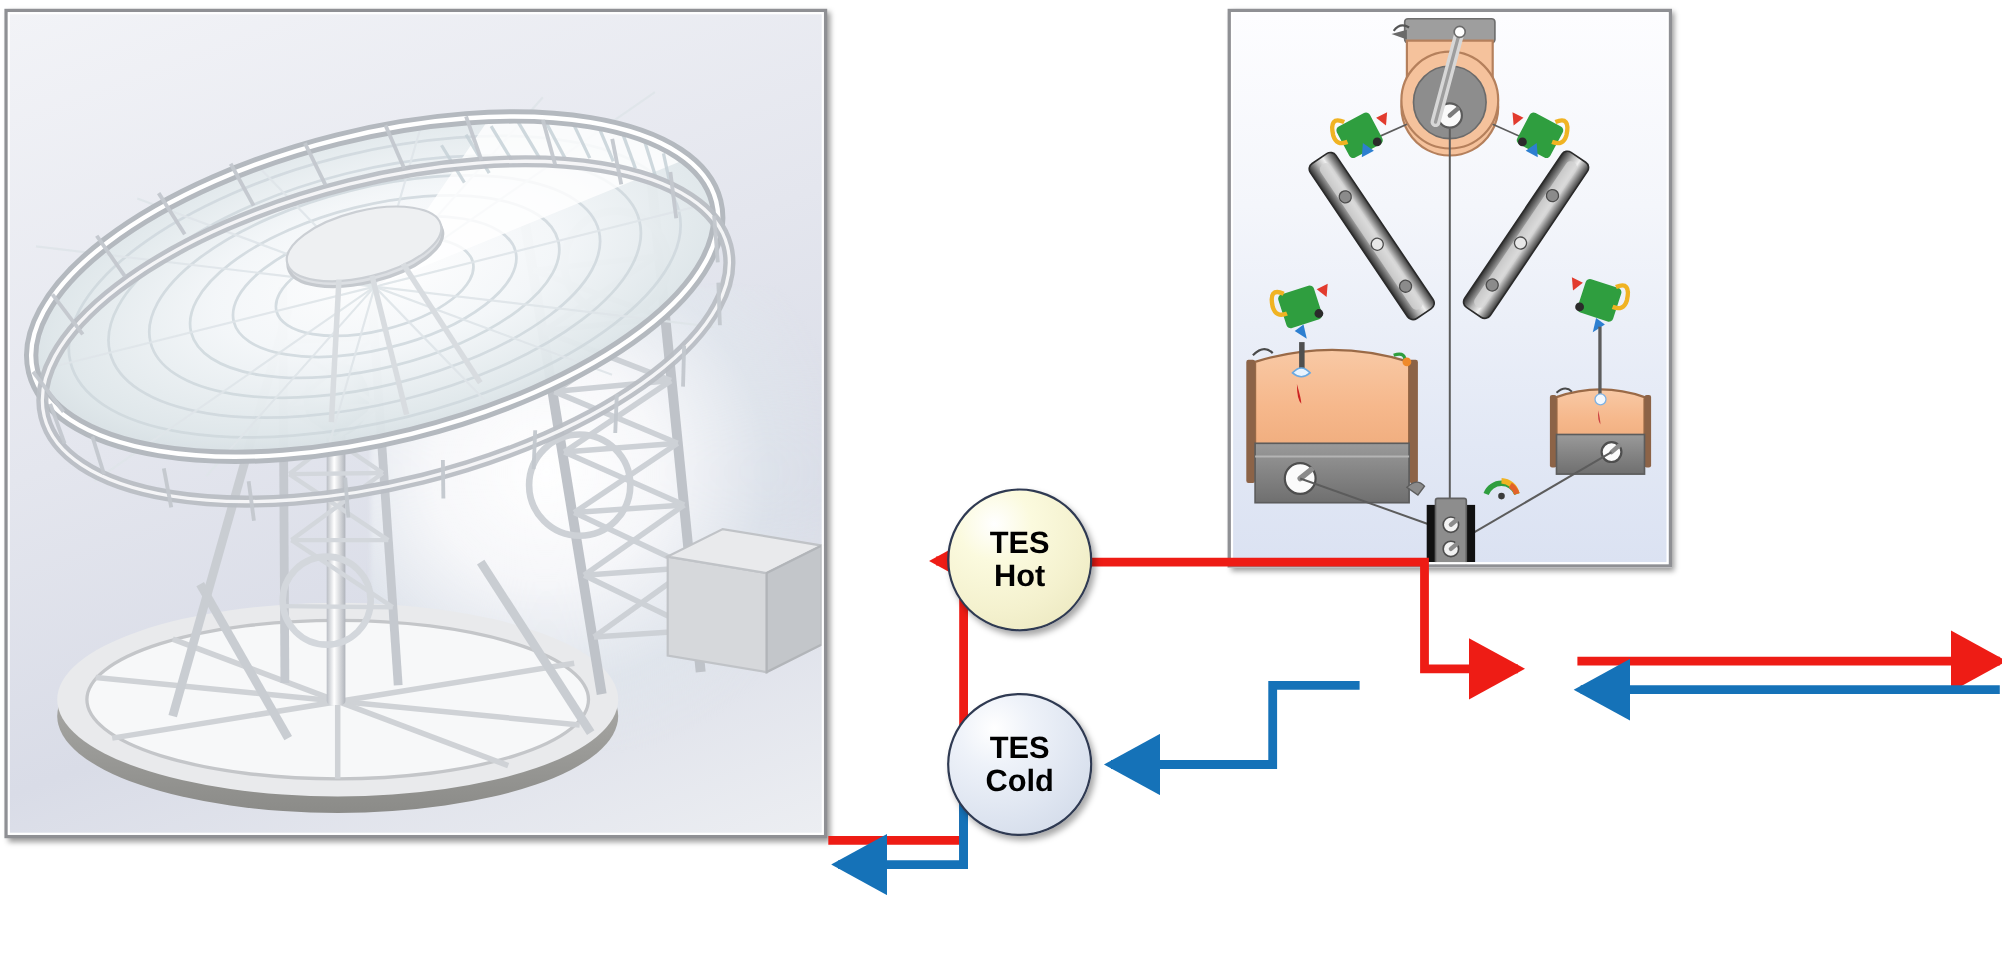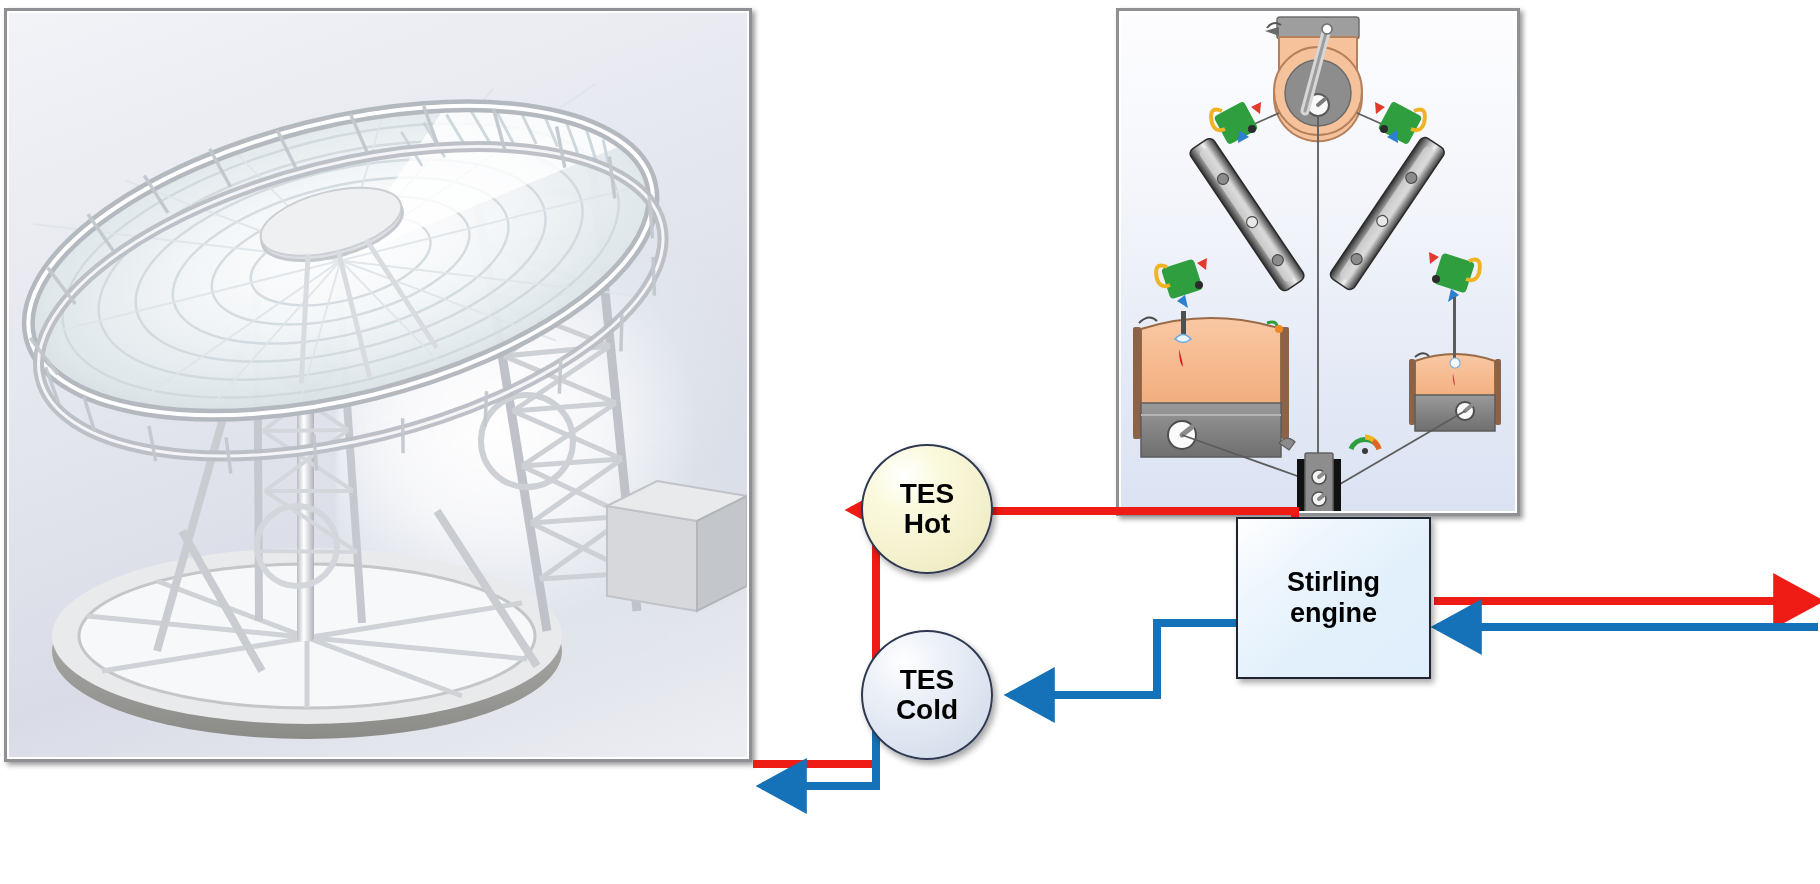--- a/index.html
+++ b/index.html
@@ -430,18 +430,14 @@
   <div class="node-circle" id="tes-hot">
     <span class="lbl">TES</span>
     <span class="lbl">Hot</span>
   </div>
 
   <div class="node-circle" id="tes-cold">
     <span class="lbl">TES</span>
     <span class="lbl">Cold</span>
   </div>
 
-  <div id="stirling-box">
-    <span class="lbl">Stirling</span>
-    <span class="lbl">engine</span>
-  </div>
 
 </div>
 
 </body></html>

